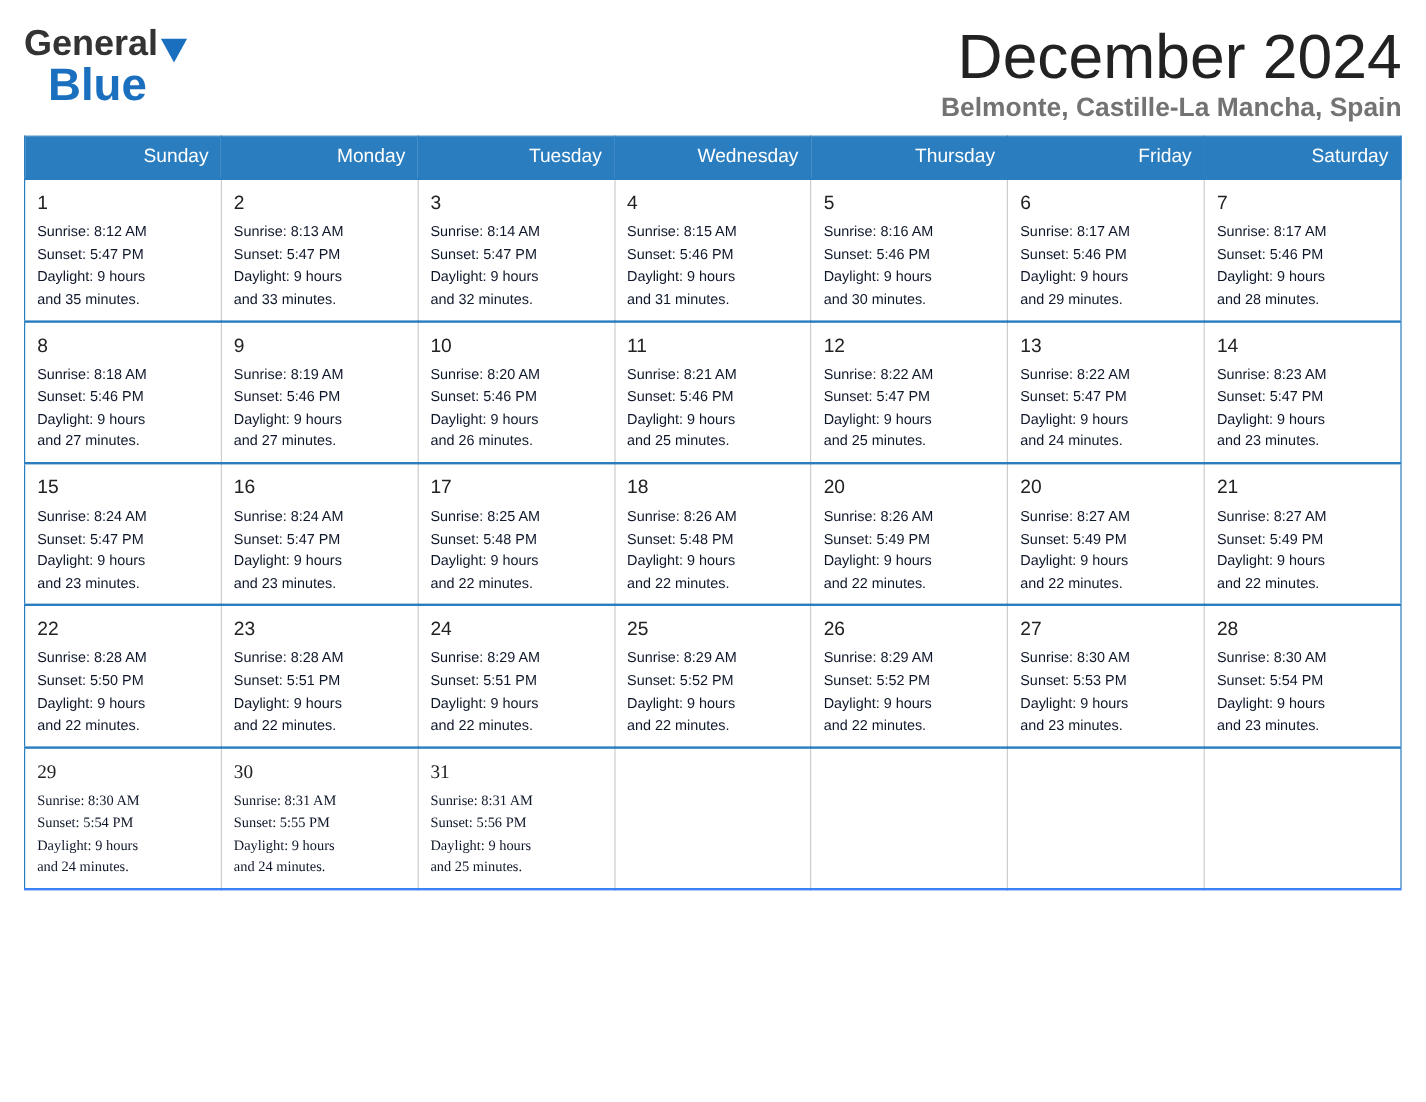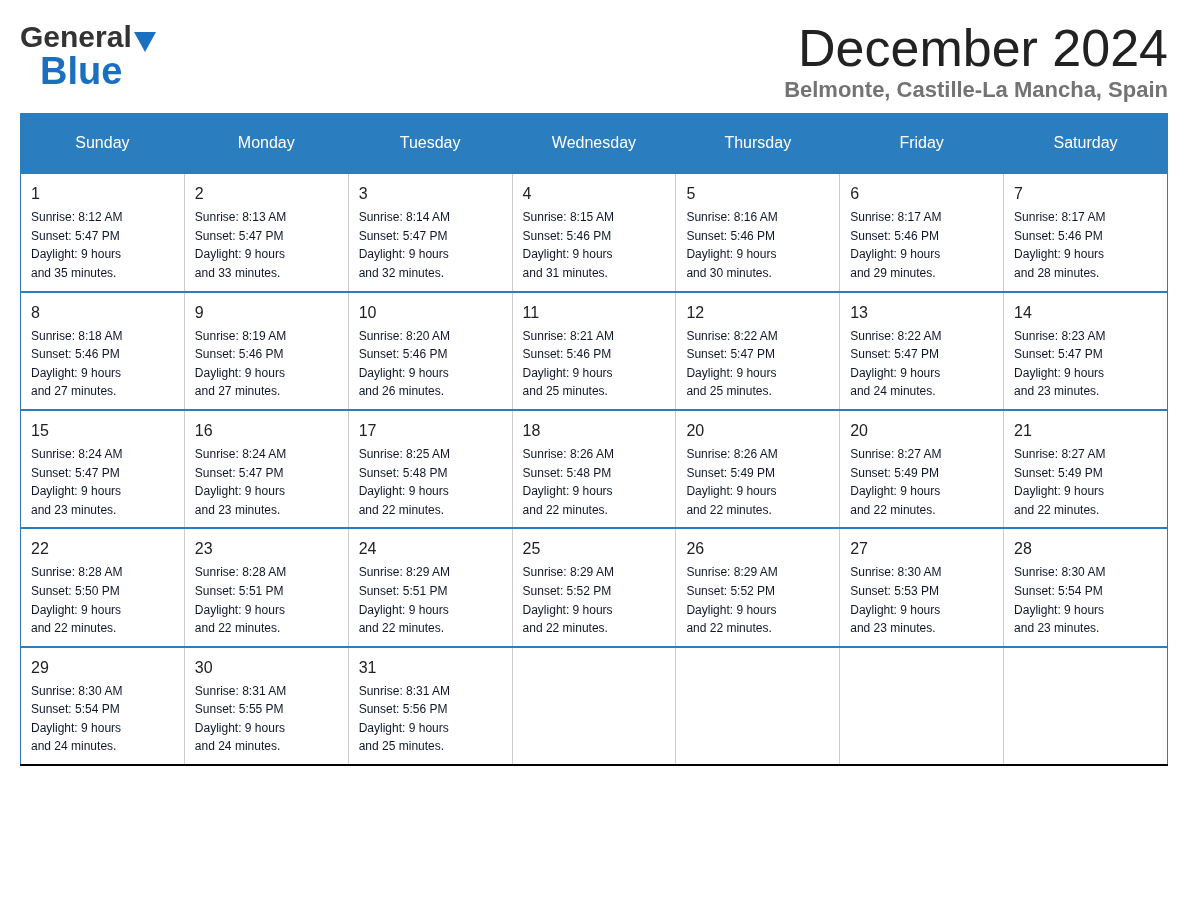--- a/index.html
+++ b/index.html
@@ -40,22 +40,22 @@
       border-collapse: collapse;
       margin-top: 8px;
     }
     thead tr {
       background-color: #2a7dbf;
     }
     thead th {
       color: #fff;
       font-size: 16px;
       font-weight: normal;
-      padding: 20px 10px;
-      text-align: center;
+      padding: 8px 10px;
+      text-align: right;
       border: 1px solid #2a7dbf;
     }
     tbody tr {
       border-top: 2px solid #2a7dbf;
     }
     tbody td {
       vertical-align: top;
       padding: 8px 10px;
       font-size: 13.5px;
       color: #222;
@@ -75,21 +75,22 @@
       font-weight: normal;
       display: block;
       margin-bottom: 2px;
     }
     .day-info {
       font-size: 12px;
       color: #0f172a;
       line-height: 1.55;
     }
     tbody tr:last-child {
-      border-bottom: 2px solid #000000;
+      border-bottom: 2px solid #3b82f6;
+      font-family: Liberation Serif, serif;
     }
     .logo-wrapper {
       display: flex;
       align-items: flex-end;
       gap: 0px;
     }
   </style>
 </head>
 <body>
 

